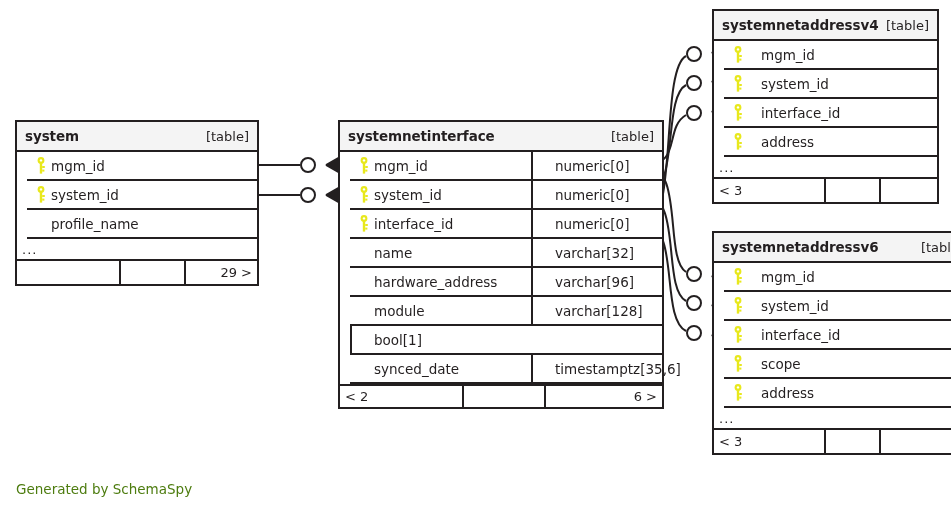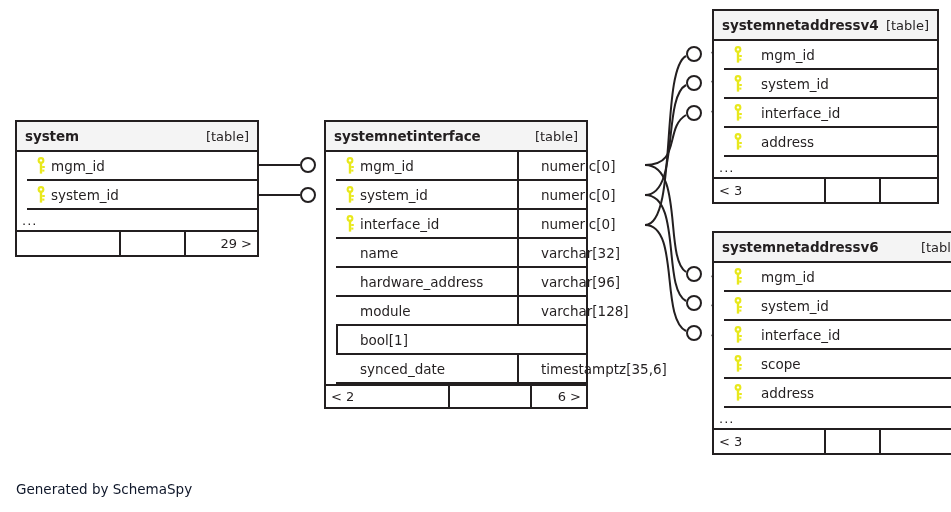--- a/index.html
+++ b/index.html
@@ -91,21 +91,21 @@
     box-sizing:border-box;
     border-left:2px solid #231f20;
     padding:0 5px;
   }
   .fcell:first-child{border-left:none;}
   .fcell.left{justify-content:flex-start;}
   .fcell.right{justify-content:flex-end;}
 
   
   #tbl-system{left:15px;top:120px;width:244px;}
-  #tbl-systemnetinterface{left:324px;top:120px;width:264px;}
+  #tbl-systemnetinterface{left:338px;top:120px;width:326px;}
   #tbl-v4{left:712px;top:9px;width:227px;}
   #tbl-v6{left:712px;top:231px;width:262px;}
 
   
   #tbl-systemnetinterface .col-name{flex:0 0 181px;width:181px;}
   #tbl-systemnetinterface .col-type{flex:1 1 auto;}
   #tbl-systemnetinterface .row-footer .fcell:nth-child(1){width:122px;}
   #tbl-systemnetinterface .row-footer .fcell:nth-child(2){width:82px;}
   #tbl-systemnetinterface .row-footer .fcell:nth-child(3){flex:1 1 auto;}
 
@@ -119,21 +119,21 @@
   #tbl-v6 .row-footer .fcell:nth-child(2){width:55px;}
   #tbl-v4 .row-footer .fcell:nth-child(3),
   #tbl-v6 .row-footer .fcell:nth-child(3){flex:1 1 auto;}
 
   
   #tbl-v4 .fieldtext,#tbl-v6 .fieldtext{padding-left:13px;}
 
   
   #footer-caption{
     position:absolute;left:16px;top:481px;
-    font-size:13.5px;color:#0f172a;
+    font-size:13.5px;color:#4d7c0f;
   }
 </style>
 </head>
 <body>
 
 <div id="canvas">
 
   <svg id="edges" viewBox="0 0 951 512" xmlns="http://www.w3.org/2000/svg">
     <defs>
       <g id="crow">
@@ -234,20 +234,26 @@
             <circle cx="4" cy="3.4" r="1.2" fill="#ffffff"></circle>
             <rect x="2.8" y="5" width="2.4" height="11.6" fill="#e8e81c"></rect>
             <rect x="5.2" y="9" width="2.6" height="2" fill="#e8e81c"></rect>
             <rect x="5.2" y="12.6" width="2.2" height="2" fill="#e8e81c"></rect>
           </svg>
         </span>
         <span class="fieldtext">system_id</span>
       </div>
     </div>
 
+    <div class="row">
+      <div class="col-name">
+        <span class="keyslot"></span>
+        <span class="fieldtext">profile_name</span>
+      </div>
+    </div>
 
     <div class="row-ellipsis">...</div>
 
     <div class="row-footer">
       <div class="fcell left"></div>
       <div class="fcell left"></div>
       <div class="fcell right">29 &gt;</div>
     </div>
   </div>
 

